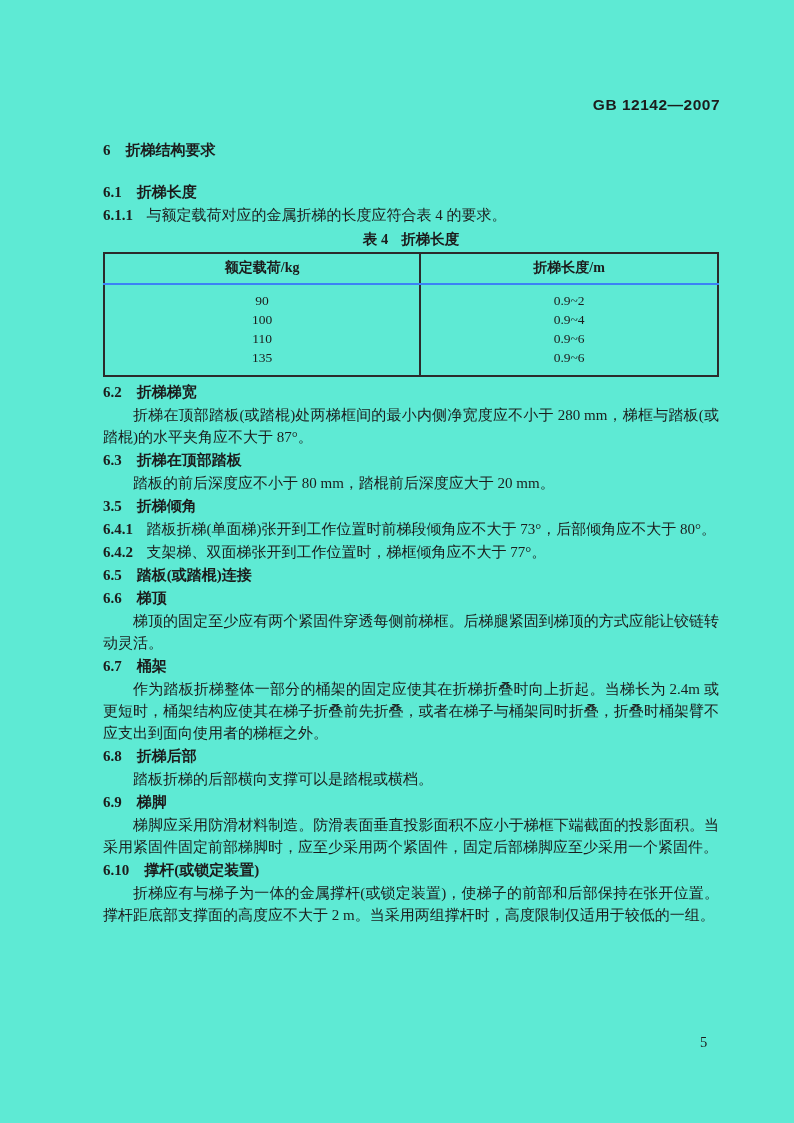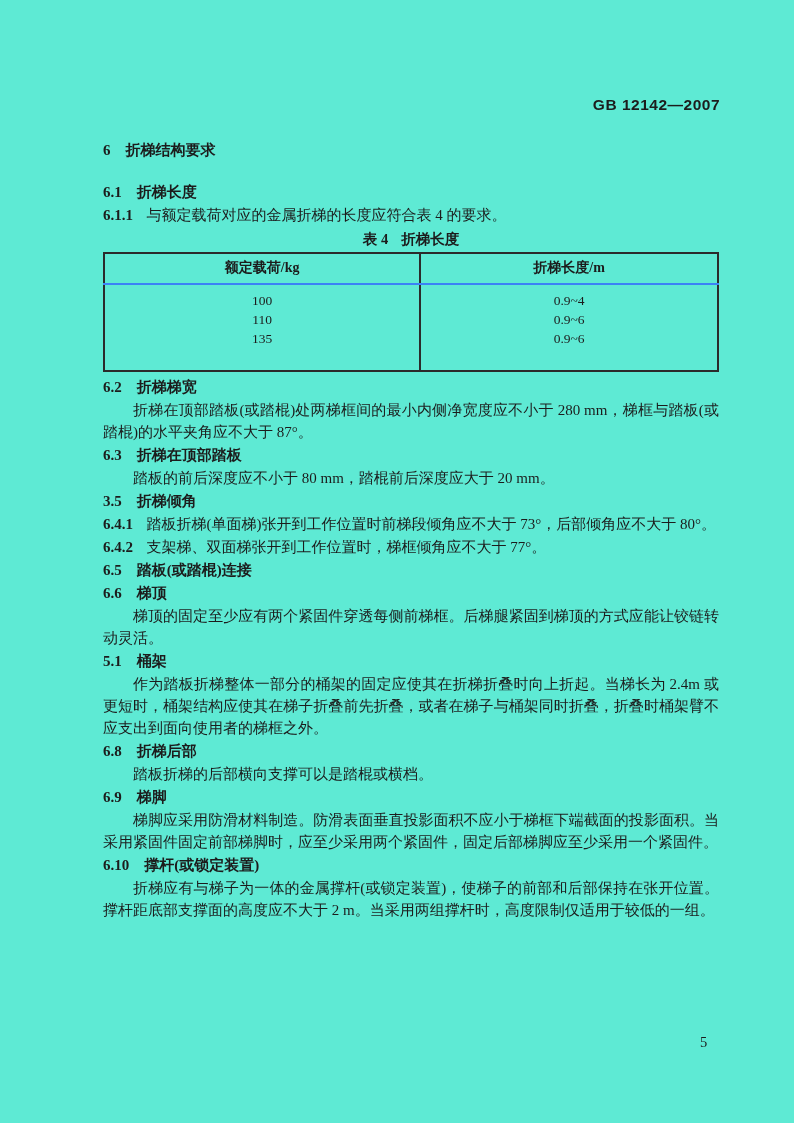--- a/index.html
+++ b/index.html
@@ -64,21 +64,21 @@
   table.t4 th.c1, table.t4 td.c1 { border-right: 2px solid #2b2b2b; }
   table.t4 col.col1 { width: 51.5%; }
   table.t4 td {
     text-align: center;
     font-size: 13.5px;
     line-height: 19px;
     padding: 0;
     font-family: "Liberation Serif", "DejaVu Serif", serif;
   }
   table.t4 tbody tr:first-child td { padding-top: 6px; }
-  table.t4 tbody tr:last-child td { padding-bottom: 22px; }
+  table.t4 tbody tr:last-child td { padding-bottom: 8px; }
   .page-num {
     position: absolute;
     top: 1034px;
     left: 700px;
     font-size: 14.5px;
   }
 </style>
 </head>
 <body>
 
@@ -109,20 +109,24 @@
             <col class="col1">
             <col>
           </colgroup>
         <thead>
           <tr>
             <th class="c1">额定载荷/kg</th>
             <th>折梯长度/m</th>
           </tr>
         </thead>
         <tbody>
+          <tr>
+            <td class="c1">90</td>
+            <td>0.9~2</td>
+          </tr>
           <tr>
             <td class="c1">100</td>
             <td>0.9~4</td>
           </tr>
           <tr>
             <td class="c1">110</td>
             <td>0.9~6</td>
           </tr>
           <tr>
             <td class="c1">135</td>
@@ -156,21 +160,21 @@
     <div class="h">
       <span class="num">6.5</span><span>踏板(或踏棍)连接</span>
     </div>
 
     <div class="h">
       <span class="num">6.6</span><span>梯顶</span>
     </div>
     <div class="para">梯顶的固定至少应有两个紧固件穿透每侧前梯框。后梯腿紧固到梯顶的方式应能让铰链转动灵活。</div>
 
     <div class="h">
-      <span class="num">5.1</span><span>桶架</span>
+      <span class="num">6.7</span><span>桶架</span>
     </div>
     <div class="para">作为踏板折梯整体一部分的桶架的固定应使其在折梯折叠时向上折起。当梯长为 2.4m 或更短时，桶架结构应使其在梯子折叠前先折叠，或者在梯子与桶架同时折叠，折叠时桶架臂不应支出到面向使用者的梯框之外。</div>
 
     <div class="h">
       <span class="num">6.8</span><span>折梯后部</span>
     </div>
     <div class="para">踏板折梯的后部横向支撑可以是踏棍或横档。</div>
 
     <div class="h">
       <span class="num">6.9</span><span>梯脚</span>

